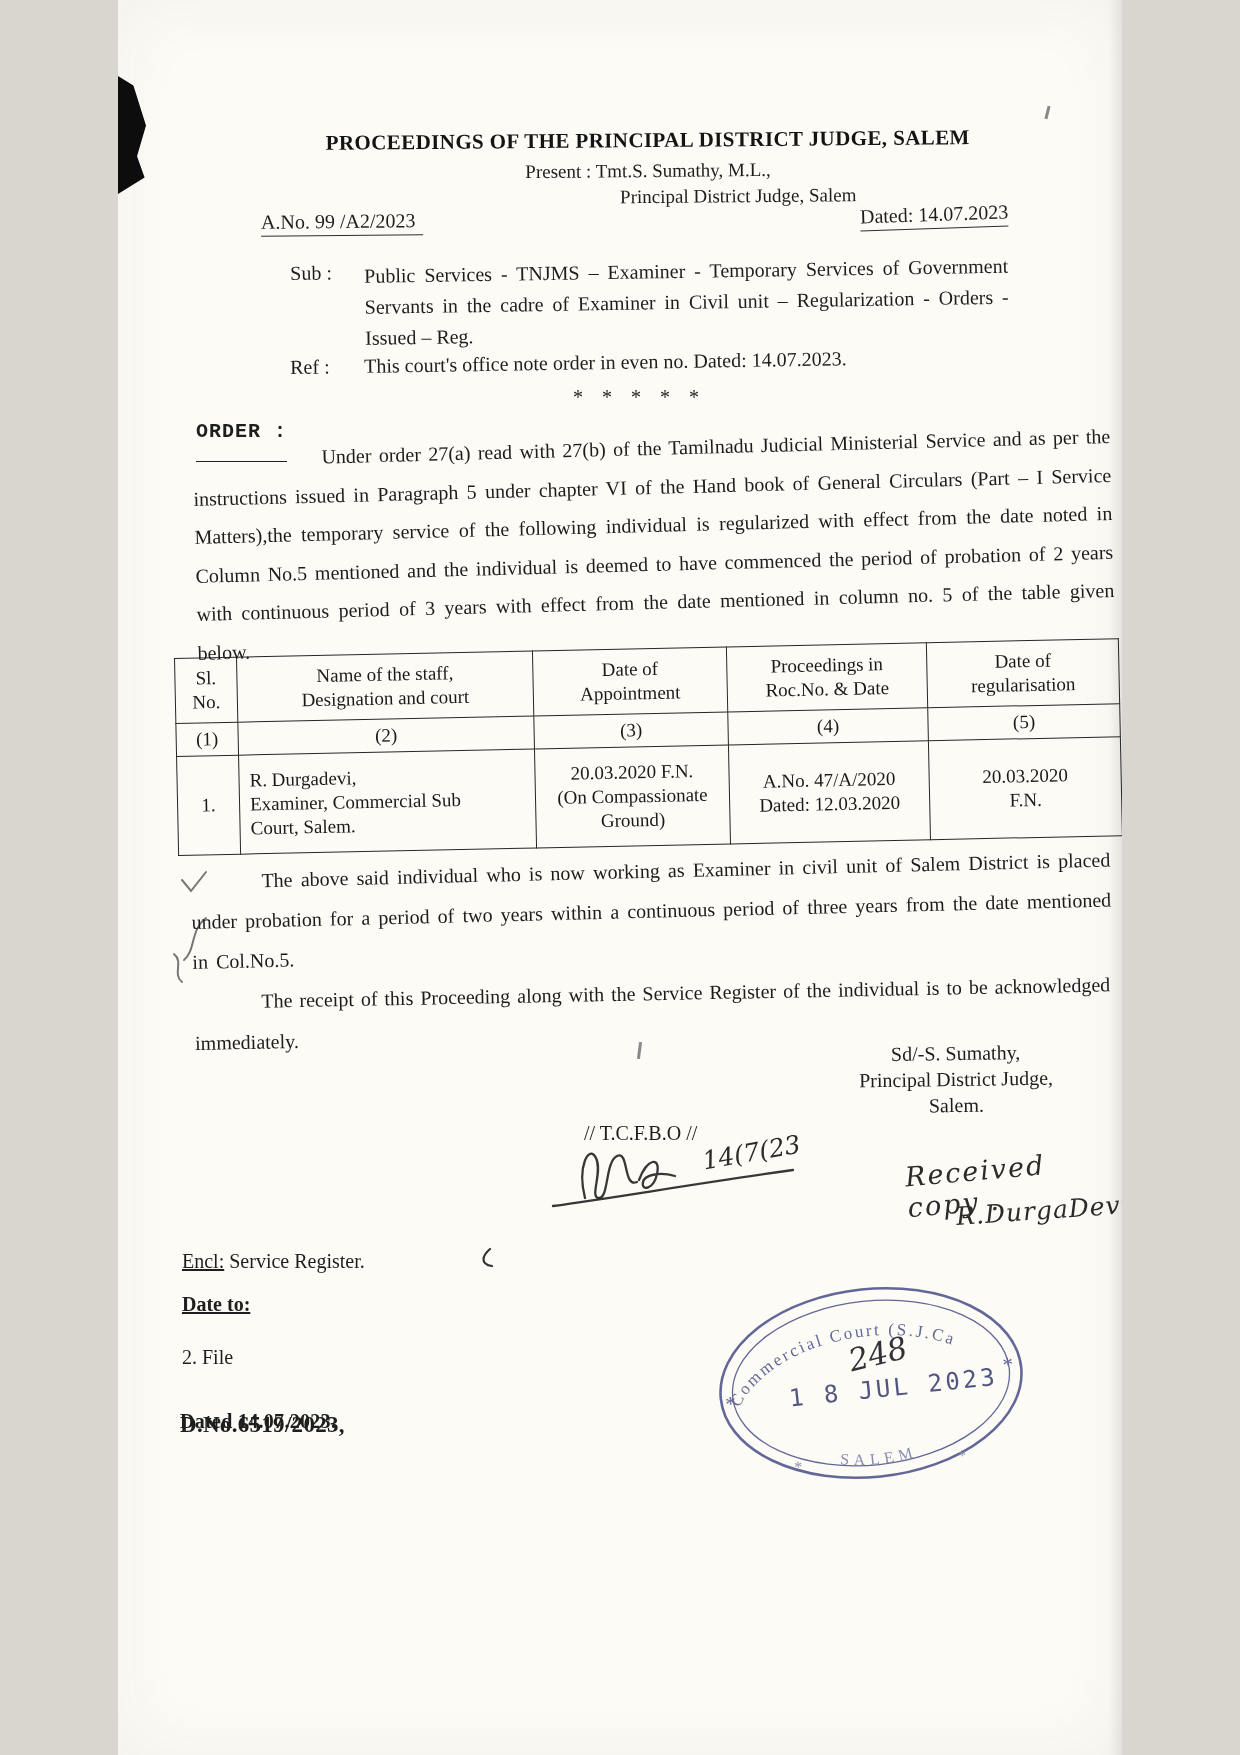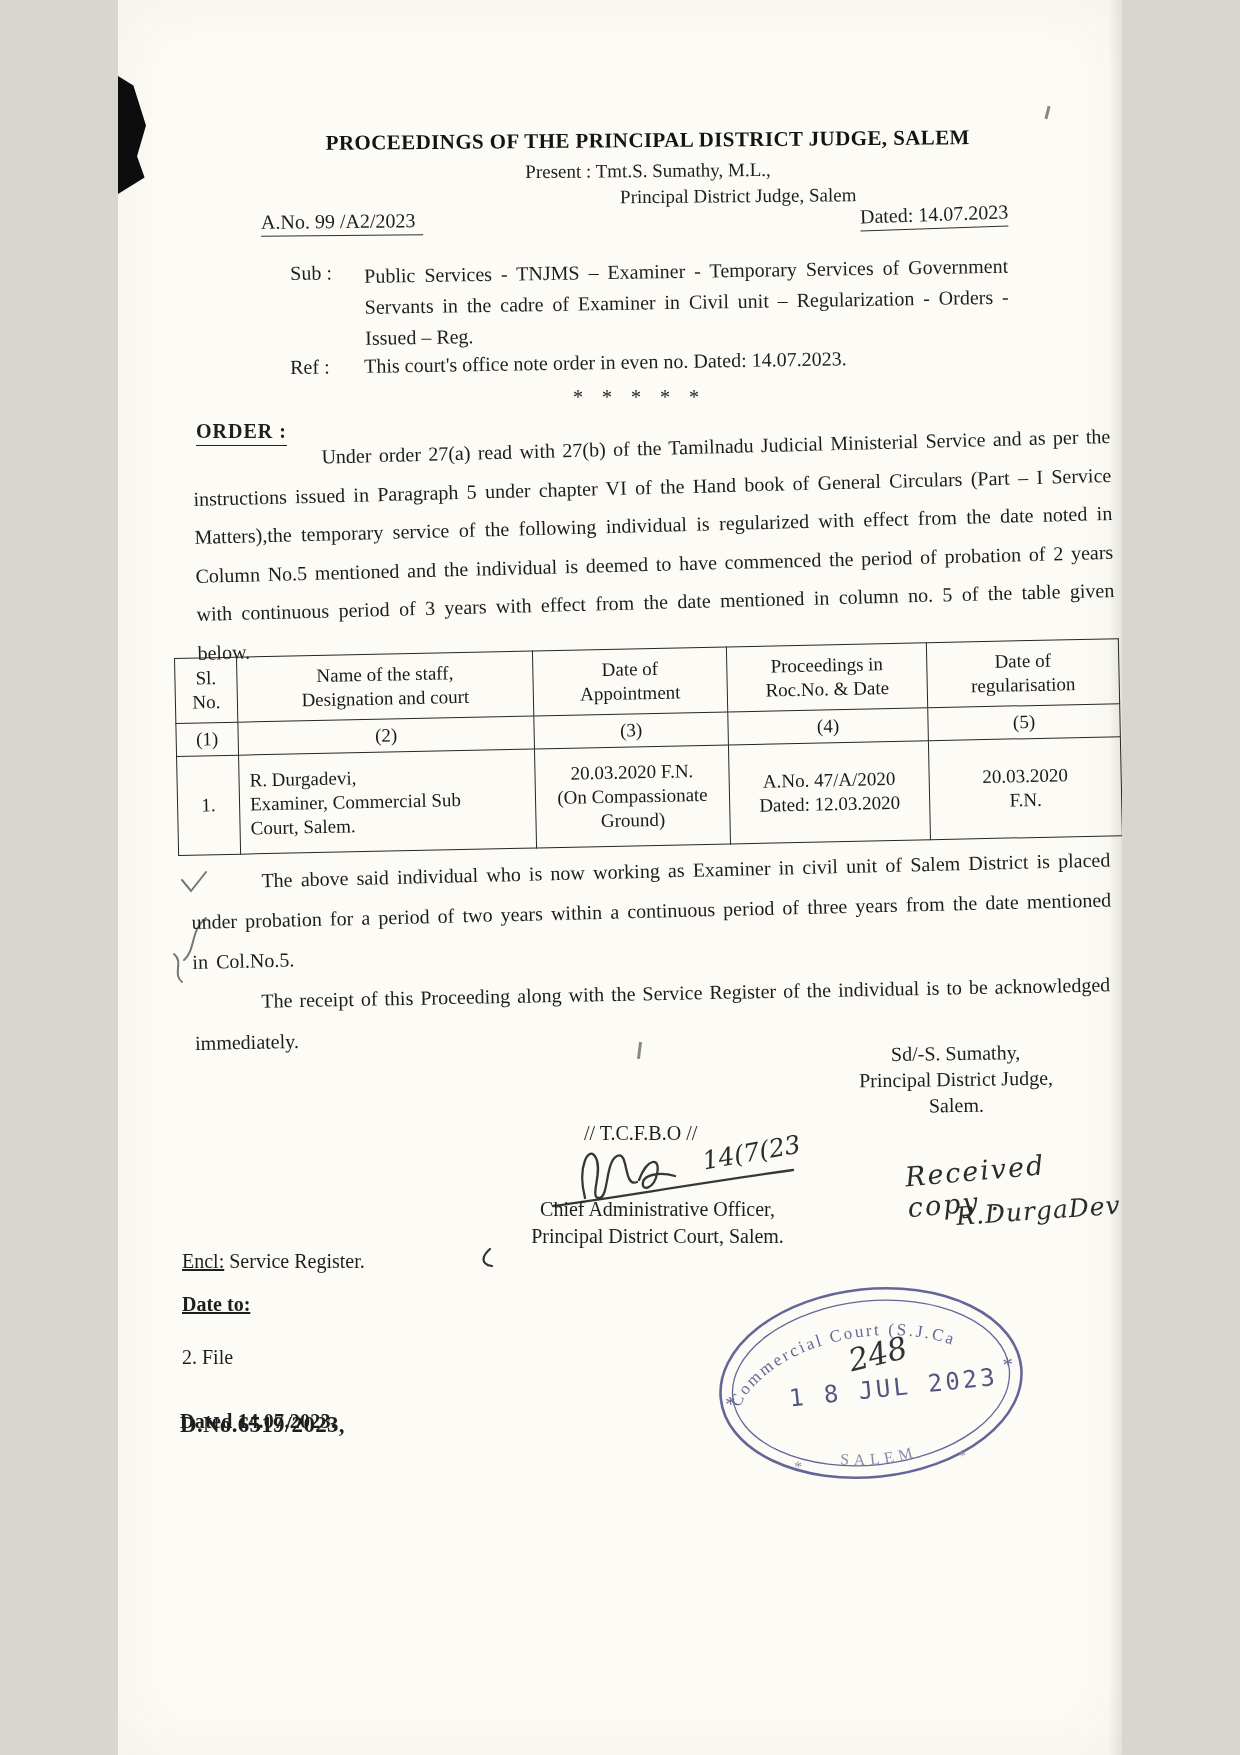--- a/index.html
+++ b/index.html
@@ -40,21 +40,21 @@
   .sub-row,.ref-row{left:172px;width:740px;display:flex;transform:rotate(-0.9deg);transform-origin:0 0;}
   .sub-row{top:262px;}
   .ref-row{top:356px;}
   .lbl{font-size:20px;width:48px;flex:none;}
   .gap{width:26px;flex:none;}
   .sub-txt{font-size:20px;line-height:31px;width:644px;text-align:justify;}
   .ref-txt{font-size:20px;width:644px;}
   .stars{left:455px;top:386px;font-size:20px;letter-spacing:7px;}
 
   
-  .order-h{left:78px;top:420px;font-size:20px;font-weight:bold;letter-spacing:1px;border-bottom:1.8px solid #222;padding-bottom:2px;}
+  .order-h{left:78px;top:420px;font-size:20px;font-weight:bold;letter-spacing:1px;border-bottom:1.8px solid #222;padding-bottom:18px;font-family:Liberation Mono, monospace;}
   .para{font-size:20px;text-align:justify;margin:0;transform-origin:0 0;color:#1c1c1c;}
   .p1{left:74px;top:441px;width:918px;line-height:38.5px;text-indent:129px;transform:rotate(-1.5deg);word-spacing:2px;}
   .p2{left:72px;top:862px;width:920px;line-height:40px;text-indent:71px;transform:rotate(-1.4deg);word-spacing:3px;}
   .p3{left:76px;top:982px;width:916px;line-height:41px;text-indent:67px;transform:rotate(-1.1deg);word-spacing:1px;}
 
   
   .tbl{left:56px;top:658px;width:944px;transform:rotate(-1.2deg);transform-origin:0 0;}
   table{width:944px;border-collapse:collapse;table-layout:fixed;font-size:19px;color:#1a1a1a;}
   td{border:1.7px solid #262626;text-align:center;vertical-align:middle;padding:3px 6px;line-height:24px;}
   .hrow td{height:58px;}
@@ -186,24 +186,20 @@
     <div>Principal District Judge,</div>
     <div>Salem.</div>
   </div>
   <div class="abs tcfbo">// T.C.F.B.O //</div>
   <svg class="abs sig-svg" width="280" height="90" viewBox="0 0 280 90">
     <path d="M42,66 C34,34 46,12 53,26 C60,40 46,66 56,66 C66,66 62,30 74,24 C86,18 80,56 94,50"></path>
     <path d="M10,74 C70,66 150,52 250,38"></path>
     <path d="M96,48 C104,26 118,24 114,42 C111,57 98,60 100,50 C102,42 118,40 132,44"></path>
   </svg>
   <div class="abs sign-date hand">14(7(23</div>
-  <div class="abs cao">
-    <div>Chief Administrative Officer,</div>
-    <div>Principal District Court, Salem.</div>
-  </div>
   <div class="abs received hand">Received copy .</div>
   <div class="abs received-name hand">R.DurgaDevi</div>
 
   <div class="abs encl">
     <span class="encl-lbl">Encl:</span><span> Service Register.</span>
   </div>
   <svg class="abs encl-tick" width="22" height="26" viewBox="0 0 22 26">
     <path d="M14,3 C6,10 4,18 16,20"></path>
   </svg>
   <div class="abs copyto">Date to:</div>

